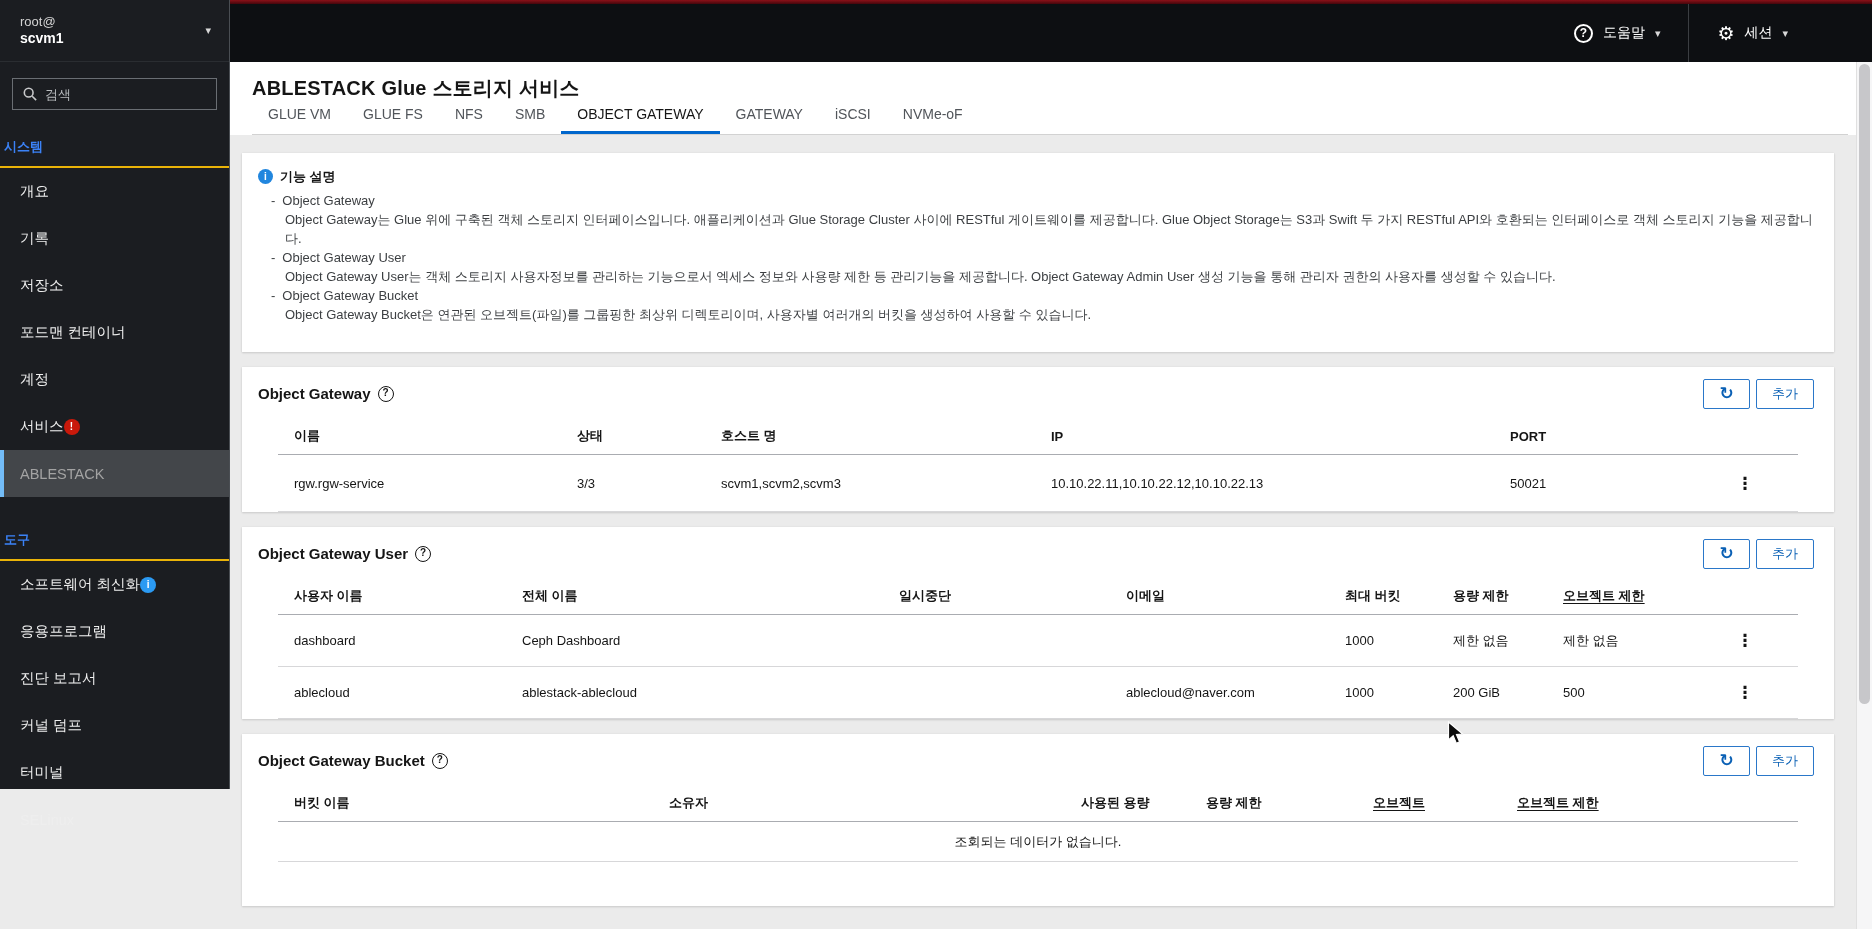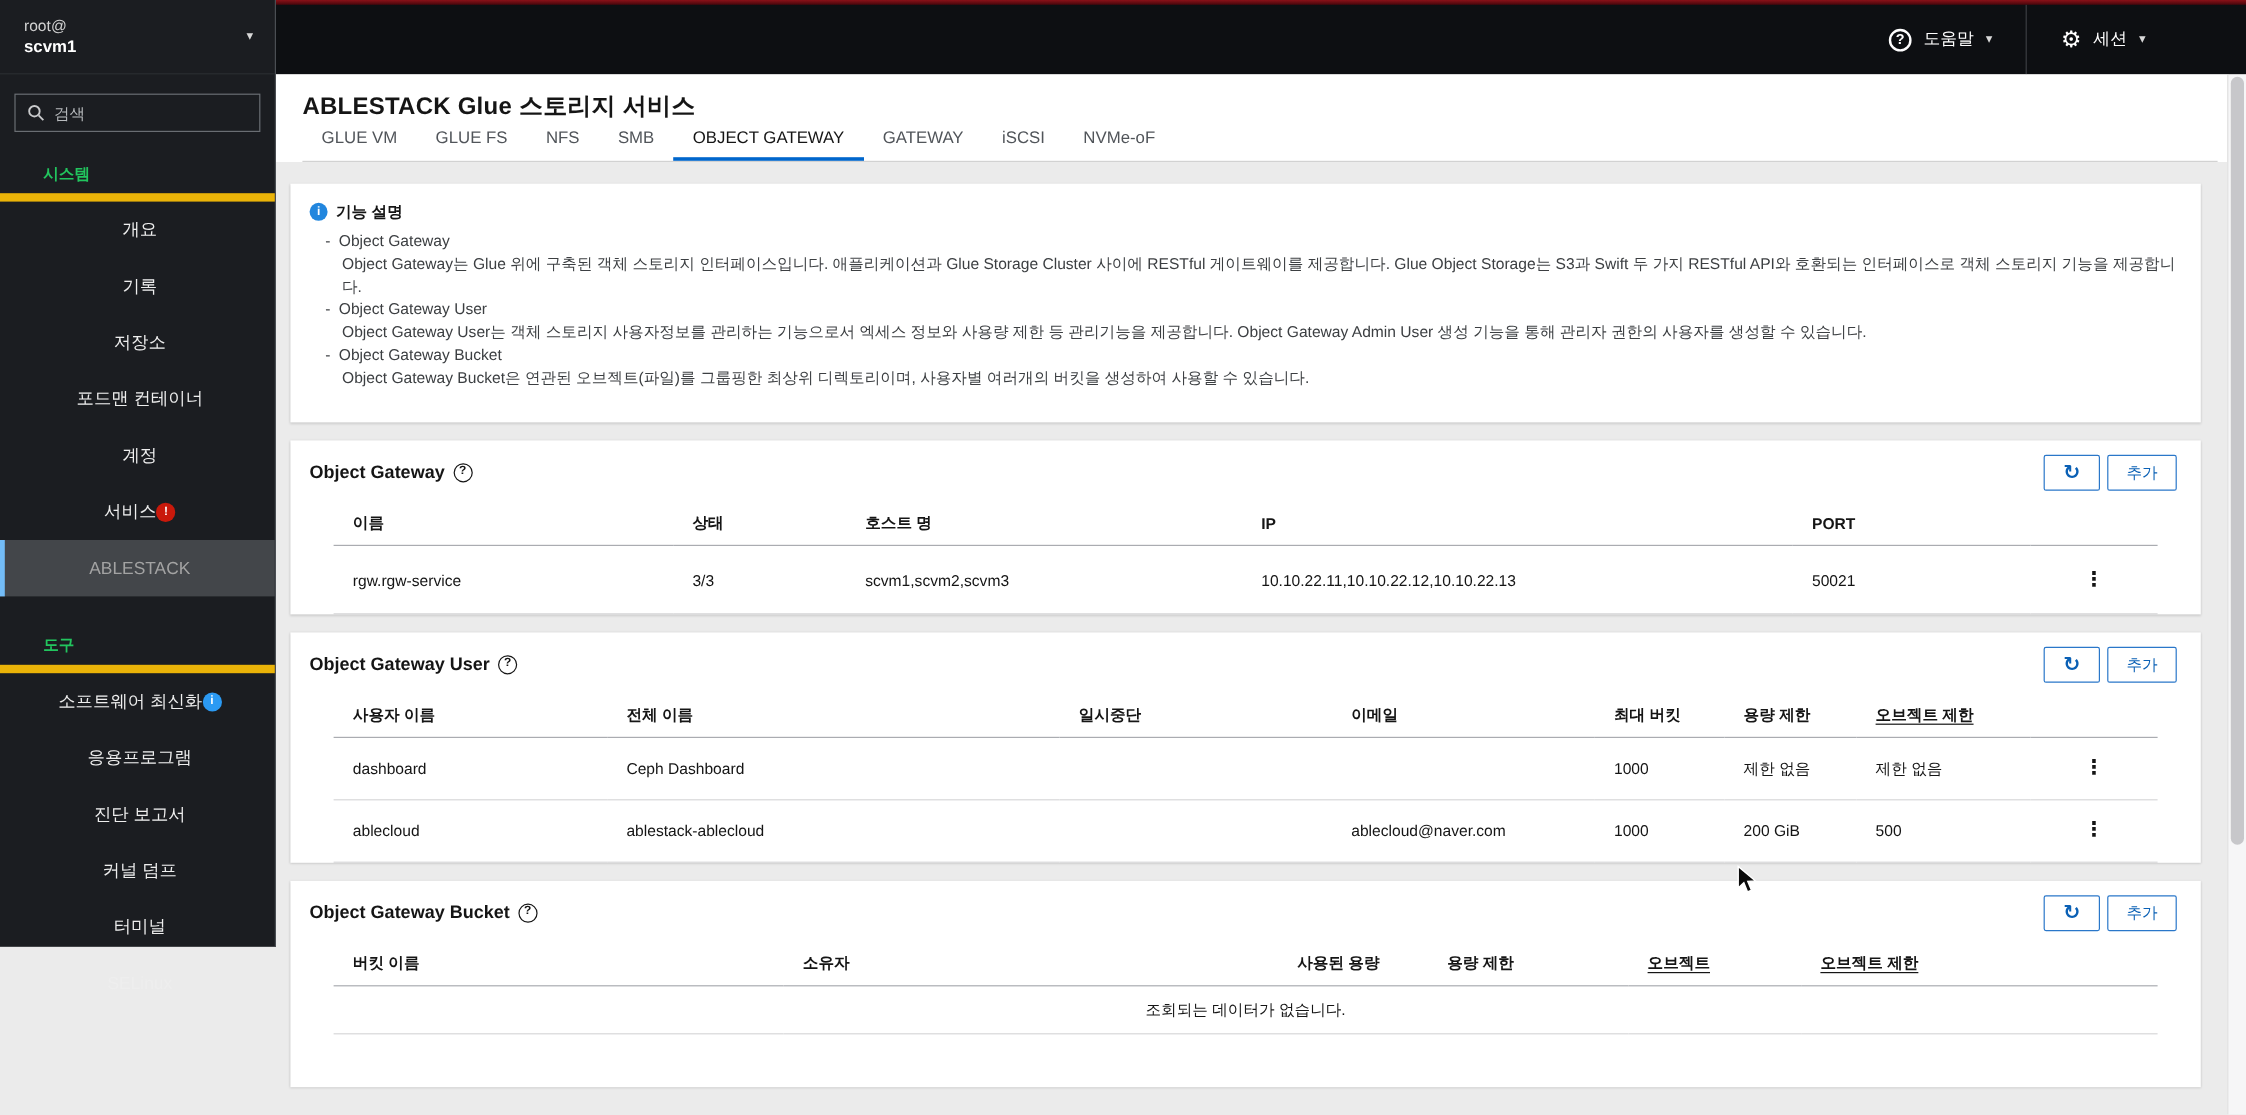--- a/index.html
+++ b/index.html
@@ -13,23 +13,23 @@
   .sidebar-header { height:62px; display:flex; align-items:center; justify-content:space-between; padding:0 18px 0 20px; border-bottom:1px solid #2a2d31; }
   .login-id { line-height:1.25; }
   .login-user { color:#d2d2d2; font-size:13px; }
   .login-host { color:#ffffff; font-size:14px; font-weight:700; }
   .caret { color:#d8d8d8; font-size:11px; line-height:1; }
   .search-wrap { margin:16px 12px 0 12px; height:32px; border:1px solid #6a6e73; display:flex; align-items:center; padding:0 10px; background:#1b1d21; }
   .search-wrap svg { flex:none; }
   .search-input { flex:1; margin-left:8px; background:transparent; border:none; outline:none; color:#e0e0e0; font-size:13px; font-family:inherit; }
   .search-input::placeholder { color:#b8bbbe; opacity:1; }
   .nav { margin-top:18px; }
-  .nav-section-label { height:40px; display:flex; align-items:center; padding-left:36px; color:#22c55e; font-size:13px; font-weight:600; border-bottom:7px solid #eab308; }
+  .nav-section-label { height:40px; display:flex; align-items:center; padding-left:4px; color:#3b82f6; font-size:13px; font-weight:600; border-bottom:2px solid #eab308; }
   .nav-section-label.tools { margin-top:24px; }
-  .nav-item { height:47px; display:flex; align-items:center; justify-content:center; padding:0 16px 0 20px; color:#eeeeee; font-size:14.5px; cursor:pointer; }
+  .nav-item { height:47px; display:flex; align-items:center; justify-content:flex-start; padding:0 16px 0 20px; color:#eeeeee; font-size:14.5px; cursor:pointer; }
   .nav-item.selected { background:#43464a; border-left:4px solid #73bcf7; padding-left:16px; color:#a3a3a3; }
   .badge { width:16px; height:16px; border-radius:50%; color:#fff; font-size:10px; font-weight:700; display:flex; align-items:center; justify-content:center; }
   .badge.red { background:#c9190b; }
   .badge.blue { background:#2b9af3; }
 
   
   .masthead { position:absolute; left:230px; top:0; right:0; height:62px; background:#0d0f12; }
   .masthead-redbar { height:4px; background:linear-gradient(180deg,#8a1118 0%,#45060c 100%); }
   .masthead-controls { position:absolute; right:56px; top:4px; height:58px; display:flex; align-items:stretch; }
   .mast-group { display:flex; align-items:center; gap:10px; color:#fff; font-size:14px; padding:0 28px; cursor:pointer; }

